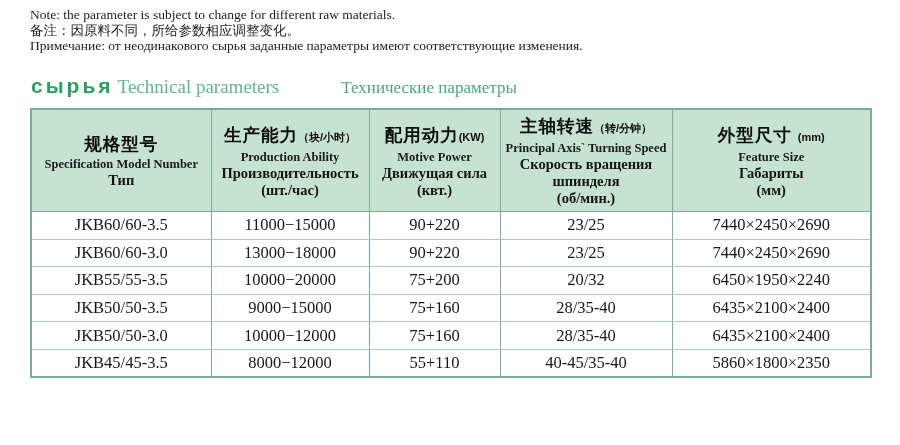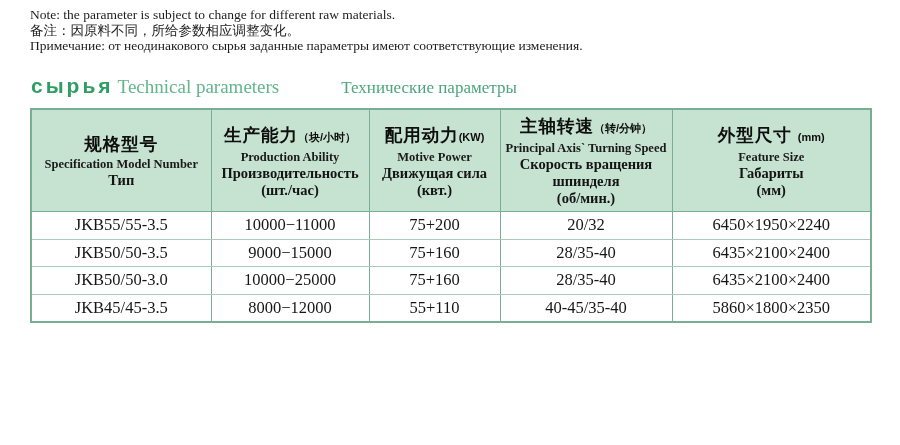--- a/index.html
+++ b/index.html
@@ -120,36 +120,50 @@
       <th>
         <div class="h-zh"><span>外型尺寸</span> <span class="h-zh-unit">(mm)</span></div>
         <div class="h-en">Feature Size</div>
         <div class="h-ru">Габариты</div>
         <div class="h-ru">(мм)</div>
       </th>
     </tr>
   </thead>
   <tbody>
     <tr>
+      <td>JKB60/60-3.5</td>
+      <td>11000−15000</td>
+      <td>90+220</td>
+      <td>23/25</td>
+      <td>7440×2450×2690</td>
+    </tr>
+    <tr>
+      <td>JKB60/60-3.0</td>
+      <td>13000−18000</td>
+      <td>90+220</td>
+      <td>23/25</td>
+      <td>7440×2450×2690</td>
+    </tr>
+    <tr>
       <td>JKB55/55-3.5</td>
-      <td>10000−11000</td>
+      <td>10000−20000</td>
       <td>75+200</td>
       <td>20/32</td>
       <td>6450×1950×2240</td>
     </tr>
     <tr>
       <td>JKB50/50-3.5</td>
       <td>9000−15000</td>
       <td>75+160</td>
       <td>28/35-40</td>
       <td>6435×2100×2400</td>
     </tr>
     <tr>
       <td>JKB50/50-3.0</td>
-      <td>10000−25000</td>
+      <td>10000−12000</td>
       <td>75+160</td>
       <td>28/35-40</td>
       <td>6435×2100×2400</td>
     </tr>
     <tr>
       <td>JKB45/45-3.5</td>
       <td>8000−12000</td>
       <td>55+110</td>
       <td>40-45/35-40</td>
       <td>5860×1800×2350</td>

